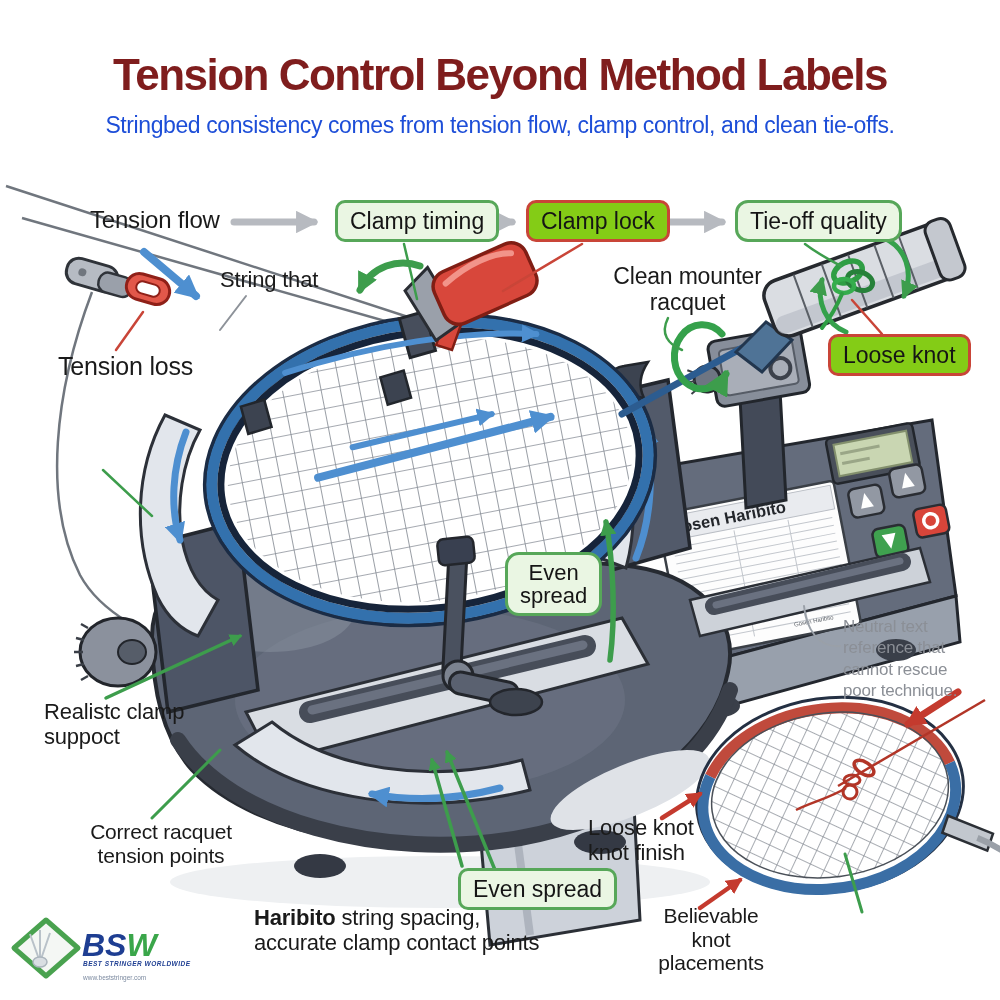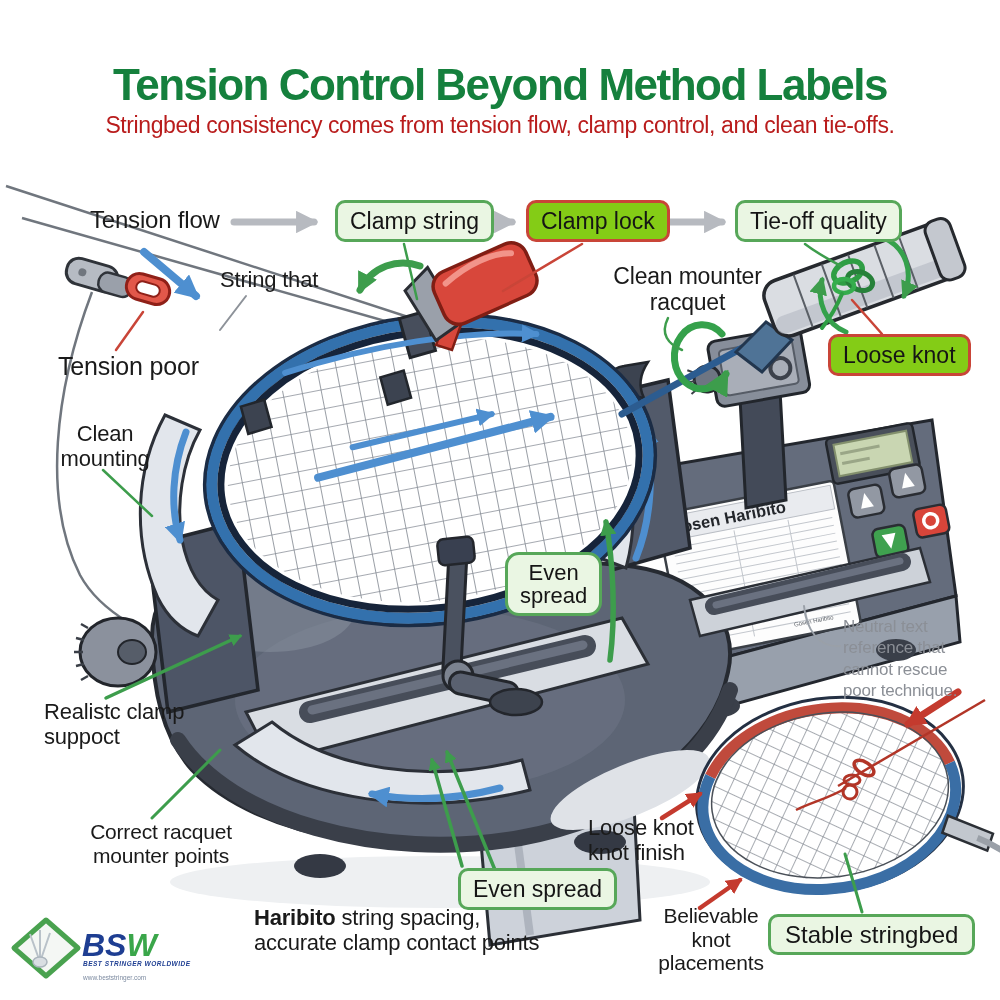--- a/index.html
+++ b/index.html
@@ -1,23 +1,23 @@
 <!DOCTYPE html>
 <html><head>
 <meta charset="utf-8">
 <style>
   html,body{margin:0;padding:0;background:#fff;}
   .canvas{position:relative;width:1000px;height:1000px;background:#ffffff;overflow:hidden;
           font-family:"Liberation Sans",sans-serif;color:#161616;}
   .lbl{position:absolute;line-height:1.12;letter-spacing:-0.2px;font-size:22px;color:#1a1a1a;}
   .pre{white-space:pre-line;}
   .ctr{text-align:center;}
-  .title{position:absolute;top:60px;left:0;right:0;text-align:center;font-size:44px;font-weight:bold;
-         letter-spacing:-1.5px;color:#15803d;}
-  .subtitle{position:absolute;top:112px;left:0;right:0;text-align:center;font-size:23px;color:#b91c1c;letter-spacing:-0.4px;}
+  .title{position:absolute;top:50px;left:0;right:0;text-align:center;font-size:44px;font-weight:bold;
+         letter-spacing:-1.5px;color:#7f1d1d;}
+  .subtitle{position:absolute;top:112px;left:0;right:0;text-align:center;font-size:23px;color:#1d4ed8;letter-spacing:-0.4px;}
   .tag{position:absolute;border-radius:10px;display:flex;align-items:center;justify-content:center;
        text-align:center;line-height:1.05;font-size:23px;color:#151515;padding:6px 12px;}
   .tag.green{background:#eaf6e3;border:3px solid #57a759;}
   .tag.red{background:#84cc16;border:3px solid #c94538;}
   .gray-note{color:#8b8f96;}
   svg{position:absolute;left:0;top:0;}
 </style>
 </head>
 <body>
 
@@ -279,43 +279,40 @@
       </text>
       <text x="83" y="966" font-size="6.5" font-weight="bold" font-style="italic" fill="#1e3e92" letter-spacing="0.5">BEST STRINGER WORLDWIDE</text>
       <text x="83" y="980" font-size="6.5" fill="#7c8aa0">www.beststringer.com</text>
     </g>
   </svg>
 
   <div class="title">Tension Control Beyond Method Labels</div>
   <div class="subtitle">Stringbed consistency comes from tension flow, clamp control, and clean tie-offs.</div>
 
   <div class="lbl" style="left:90px;top:207px;font-size:24px;">Tension flow</div>
-  <div class="tag green" style="left:335px;top:200px;">Clamp string</div>
+  <div class="tag green" style="left:335px;top:200px;">Clamp timing</div>
   <div class="tag red" style="left:526px;top:200px;">Clamp lock</div>
-  <div class="tag green" style="left:735px;top:200px;">Tie-off quality</div>
+  <div class="tag green" style="left:735px;top:200px;border-radius:13px;">Tie-off quality</div>
 
   <div class="lbl" style="left:220px;top:268px;">String that</div>
-  <div class="lbl" style="left:58px;top:352px;font-size:25px;">Tension poor</div>
-  <div class="lbl pre ctr" style="left:50px;top:422px;width:110px;">Clean
-mounting</div>
+  <div class="lbl" style="left:58px;top:352px;font-size:25px;">Tension loss</div>
   <div class="lbl pre ctr" style="left:580px;top:264px;width:215px;font-size:23px;text-align:center;">Clean mounter
 racquet</div>
   <div class="tag red" style="left:828px;top:334px;">Loose knot</div>
   <div class="tag green pre" style="left:505px;top:552px;border-radius:14px;font-size:22px;">Even
 spread</div>
   <div class="lbl pre" style="left:44px;top:700px;">Realistc clamp
 suppoct</div>
   <div class="lbl pre gray-note" style="left:843px;top:616px;font-size:17px;line-height:1.25;">Neutral text
 reference that
 cannot rescue
 poor technique.</div>
   <div class="lbl pre ctr" style="left:86px;top:820px;width:150px;font-size:21px;">Correct racquet
-mounter points</div>
+tension points</div>
   <div class="tag green" style="left:458px;top:868px;">Even spread</div>
   <div class="lbl pre" style="left:254px;top:906px;"><b>Haribito</b><span> string spacing,
 accurate clamp contact points</span></div>
   <div class="lbl pre" style="left:588px;top:816px;">Loose knot
 knot finish</div>
   <div class="lbl pre ctr" style="left:630px;top:904px;width:120px;font-size:21px;margin-left:21px;">Believable knot
 placements</div>
-  <div class="tag green" style="left:768px;top:914px;font-size:24px;padding:5px 14px;">Stable stringbed</div>
 
 </div>
 
 </body></html>

